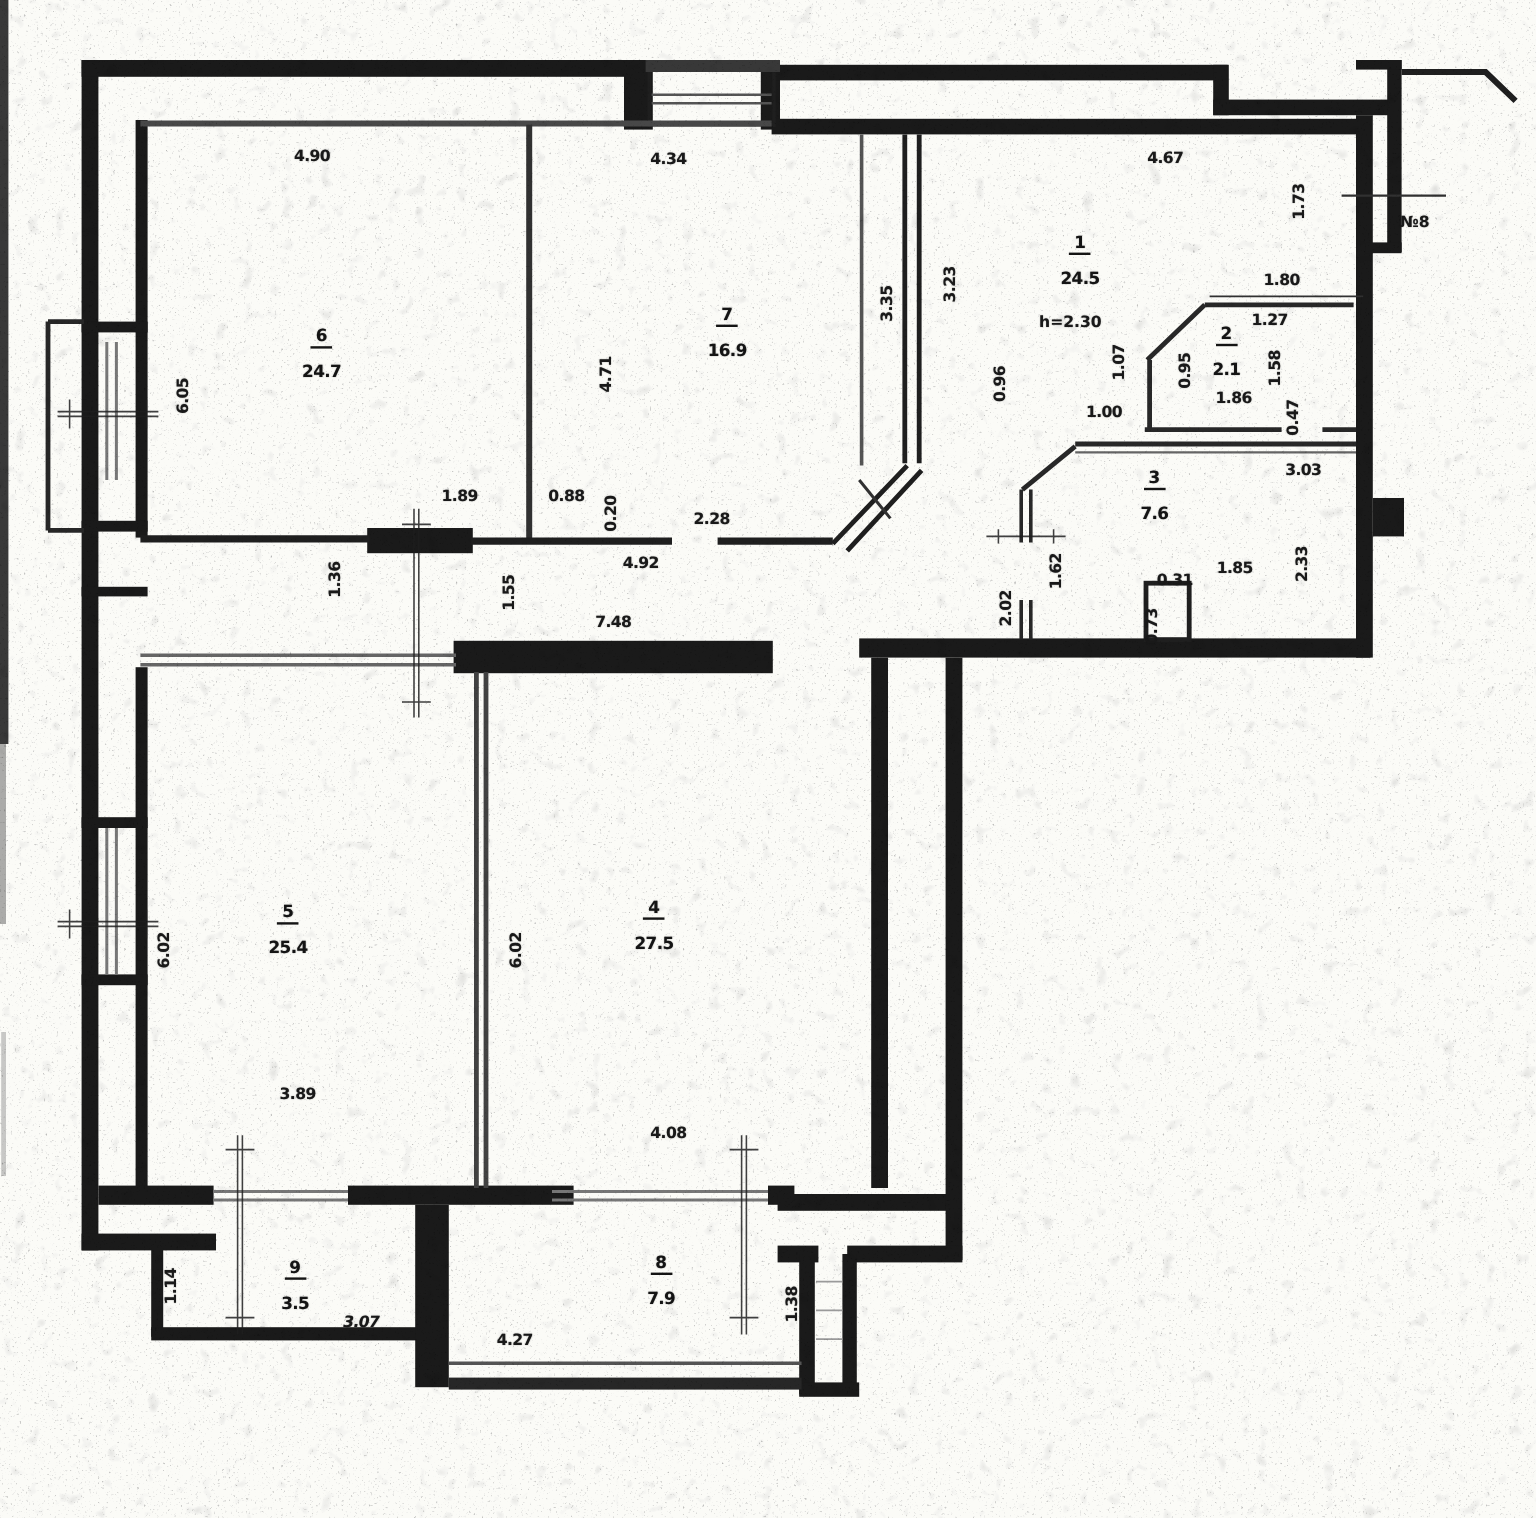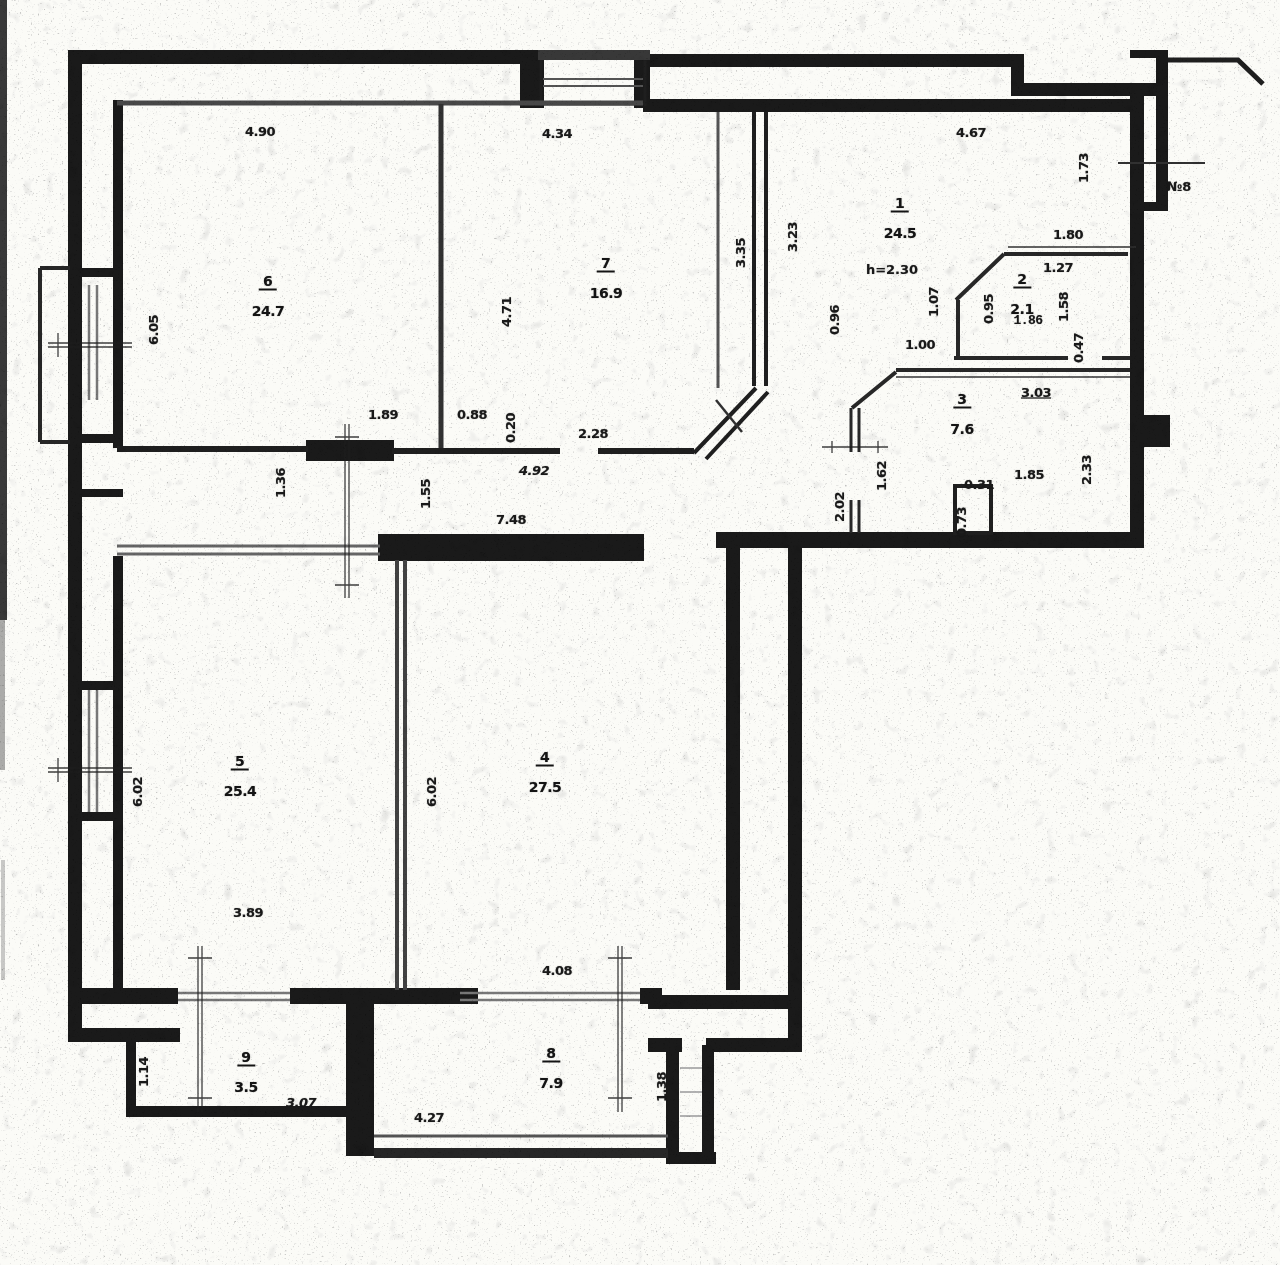--- a/index.html
+++ b/index.html
@@ -196,45 +196,45 @@
       <div class="dim" style="left: 557px; top: 133px; --r: 0deg;">4.34</div>
       <div class="dim" style="left: 971px; top: 132px; --r: 0deg;">4.67</div>
       <div class="dim" style="left: 1083px; top: 168px; --r: -90deg;">1.73</div>
       <div class="dim" style="left: 1068px; top: 234px; --r: 0deg;">1.80</div>
       <div class="dim" style="left: 1058px; top: 267px; --r: 0deg;">1.27</div>
       <div class="dim" style="left: 792px; top: 237px; --r: -90deg;">3.23</div>
       <div class="dim" style="left: 740px; top: 253px; --r: -90deg;">3.35</div>
       <div class="dim" style="left: 933px; top: 302px; --r: -90deg;">1.07</div>
       <div class="dim" style="left: 988px; top: 309px; --r: -90deg;">0.95</div>
       <div class="dim" style="left: 1063px; top: 307px; --r: -90deg;">1.58</div>
-      <div class="dim" style="left: 1028px; top: 320px; font-family: Liberation Mono, monospace; --r: 0deg;">1.86</div>
+      <div class="dim" style="left: 1028px; top: 332px; --r: 0deg;">1.86</div>
       <div class="dim" style="left: 920px; top: 344px; --r: 0deg;">1.00</div>
       <div class="dim" style="left: 1078px; top: 348px; --r: -90deg;">0.47</div>
       <div class="dim" style="left: 153px; top: 330px; --r: -90deg;">6.05</div>
       <div class="dim" style="left: 506px; top: 312px; --r: -90deg;">4.71</div>
       <div class="dim" style="left: 834px; top: 320px; --r: -90deg;">0.96</div>
-      <div class="dim" style="left: 1036px; top: 392px; text-decoration: underline; --r: 0deg;">3.03</div>
+      <div class="dim" style="left: 1086px; top: 392px; --r: 0deg;">3.03</div>
       <div class="dim" style="left: 383px; top: 414px; --r: 0deg;">1.89</div>
       <div class="dim" style="left: 472px; top: 414px; --r: 0deg;">0.88</div>
       <div class="dim" style="left: 510px; top: 428px; --r: -90deg;">0.20</div>
       <div class="dim" style="left: 593px; top: 433px; --r: 0deg;">2.28</div>
       <div class="dim" style="left: 280px; top: 483px; --r: -90deg;">1.36</div>
       <div class="dim" style="left: 881px; top: 476px; --r: -90deg;">1.62</div>
       <div class="dim" style="left: 979px; top: 484px; --r: 0deg;">0.31</div>
       <div class="dim" style="left: 1029px; top: 474px; --r: 0deg;">1.85</div>
       <div class="dim" style="left: 1086px; top: 470px; --r: -90deg;">2.33</div>
       <div class="dim" style="left: 839px; top: 507px; --r: -90deg;">2.02</div>
       <div class="dim" style="left: 961px; top: 522px; --r: -90deg;">0.73</div>
       <div class="dim" style="left: 425px; top: 494px; --r: -90deg;">1.55</div>
-      <div class="dim" style="left: 534px; top: 470px; font-style: italic; --r: 0deg;">4.92</div>
+      <div class="dim" style="left: 534px; top: 470px; --r: 0deg;">4.92</div>
       <div class="dim" style="left: 511px; top: 519px; --r: 0deg;">7.48</div>
       <div class="dim" style="left: 137px; top: 792px; --r: -90deg;">6.02</div>
       <div class="dim" style="left: 431px; top: 792px; --r: -90deg;">6.02</div>
       <div class="dim" style="left: 248px; top: 912px; --r: 0deg;">3.89</div>
-      <div class="dim" style="left: 557px; top: 970px; text-align: right; --r: 0deg;">4.08</div>
+      <div class="dim" style="left: 557px; top: 945px; text-align: right; --r: 0deg;">4.08</div>
       <div class="dim" style="left: 143px; top: 1072px; --r: -90deg;">1.14</div>
       <div class="dim" style="left: 301px; top: 1102px; font-style: italic; --r: 0deg;">3.07</div>
       <div class="dim" style="left: 429px; top: 1117px; --r: 0deg;">4.27</div>
       <div class="dim" style="left: 661px; top: 1087px; --r: -90deg;">1.38</div>
       <div class="note" style="left: 1179px; top: 186px;">№8</div>
       <div class="note" style="left: 892px; top: 269px;">h=2.30</div>
     </div>
 </div>
 
 </body></html>

